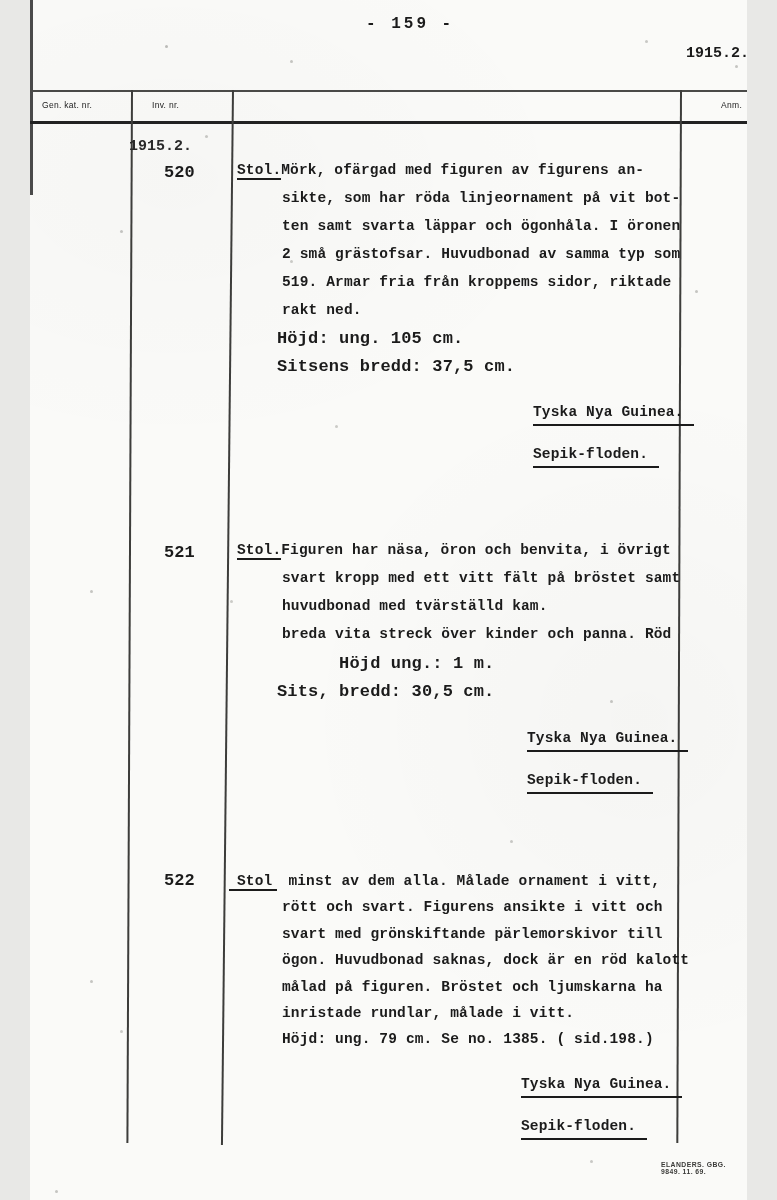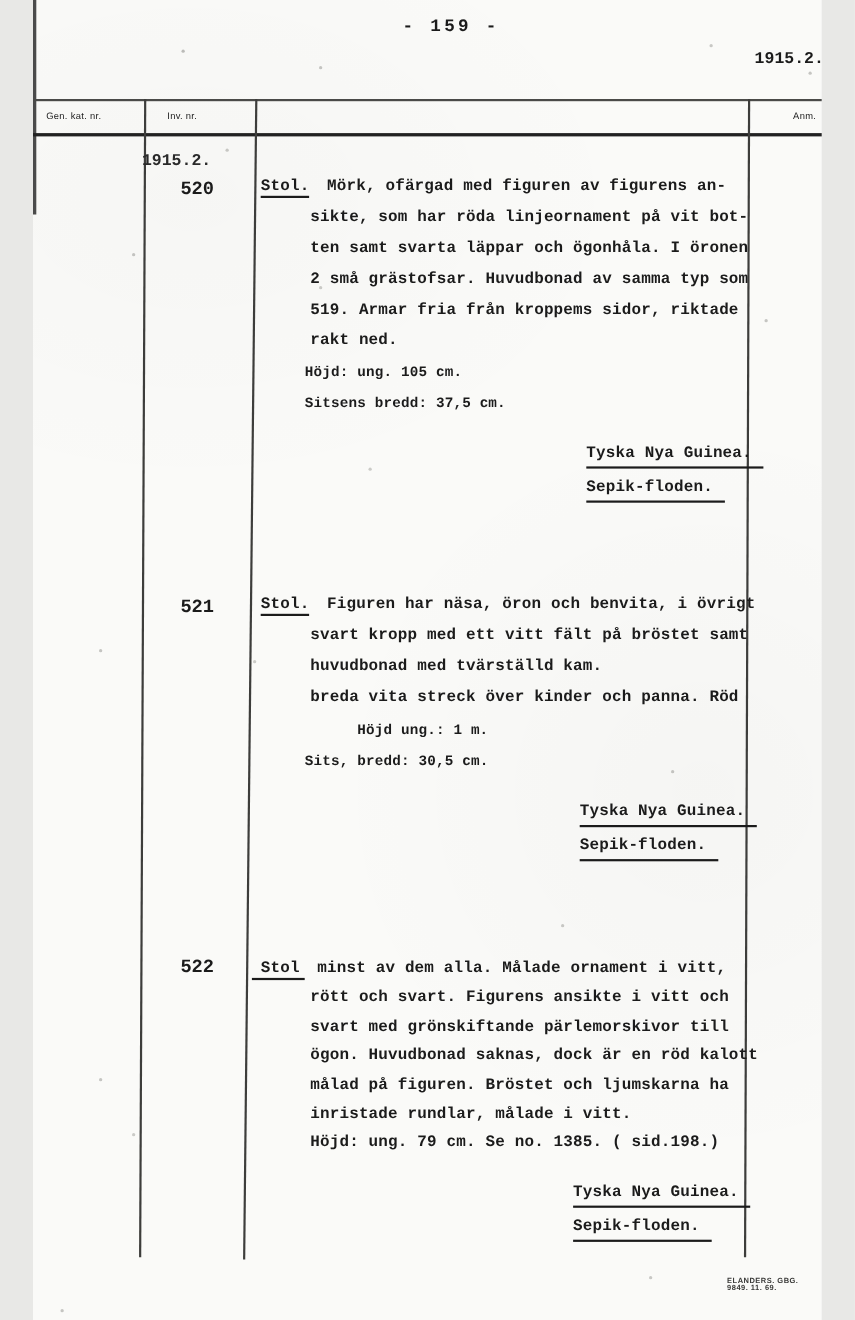--- a/index.html
+++ b/index.html
@@ -37,28 +37,28 @@
   .v3{left:650px;height:1053px;transform:rotate(.2deg);}
   
   .group-label{position:absolute;left:99px;top:138px;font-size:15px;font-weight:bold;color:#2a2a2a;}
   .inv-nr{position:absolute;left:134px;font-size:17px;font-weight:bold;}
   .n520{top:163px;} .n521{top:543px;} .n522{top:871px;}
   .para{position:absolute;left:252px;width:430px;font-size:14.5px;font-weight:bold;letter-spacing:.15px;white-space:nowrap;}
   .p520{top:156px;line-height:28px;}
   .p521{top:536px;line-height:28px;}
   .p522{top:868px;line-height:26.4px;}
   .first-line{margin-left:-45px;}
-  .term{border-bottom:2px solid #1b1b1b;margin-right:16px;}
+  .term{border-bottom:2px solid #1b1b1b;}
   .term-pad{padding:0 5px 0 8px;margin-left:-8px;margin-right:11px;}
-  .meas{position:absolute;left:247px;font-size:13px;font-weight:bold;letter-spacing:.15px;white-space:nowrap;}
+  .meas{position:absolute;left:247px;font-size:17px;font-weight:bold;letter-spacing:.15px;white-space:nowrap;}
   .m520{top:325px;line-height:28px;}
   .m521{top:650px;line-height:27.5px;text-align:right;}
   .prov{position:absolute;font-size:14.5px;font-weight:bold;letter-spacing:.15px;}
   .pr520{left:503px;top:404px;} .pr521{left:497px;top:730px;} .pr522{left:491px;top:1076px;}
-  .prov-line{width:max-content;border-bottom:2px solid #1b1b1b;padding-right:11px;height:20px;margin-bottom:9px;white-space:nowrap;}
+  .prov-line{width:max-content;border-bottom:2px solid #1b1b1b;padding-right:11px;height:20px;margin-bottom:20px;white-space:nowrap;}
   
   .printer-mark{position:absolute;left:631px;top:1161px;font-family:"Liberation Sans",sans-serif;
     font-size:6.8px;font-weight:bold;letter-spacing:.45px;color:#3a3a38;}
 </style>
 </head>
 <body>
 
 <div class="page">
 
   <div class="edge-strip"></div>

